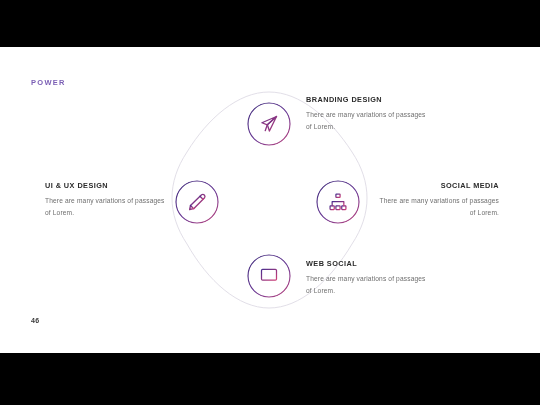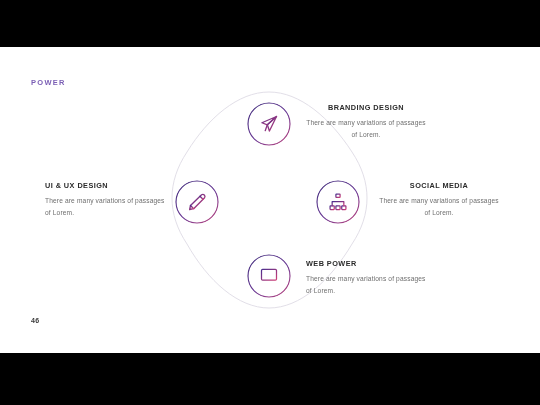--- a/index.html
+++ b/index.html
@@ -97,22 +97,22 @@
     line-height: 1.1;
   }
   .label-desc {
     font-size: 6.6px;
     color: #6e6e6e;
     line-height: 1.75;
     margin: 0;
     letter-spacing: .15px;
   }
 
-  #label-branding { left: 306px; top: 104px; width: 120px; text-align: center; }
-  #label-social   { left: 379px; top: 182px; width: 120px; text-align: center; }
+  #label-branding { left: 306px; top: 96px; width: 120px; text-align: left; }
+  #label-social   { left: 379px; top: 182px; width: 120px; text-align: right; }
   #label-web      { left: 306px; top: 260px; width: 120px; text-align: left; }
   #label-uiux     { left: 45px;  top: 182px; width: 120px; }
 </style>
 </head>
 <body>
 
 <div id="slide">
 
   <div class="bar" id="bar-top"></div>
   <div class="bar" id="bar-bottom"></div>
@@ -195,21 +195,21 @@
     <p class="label-title">BRANDING DESIGN</p>
     <p class="label-desc">There are many variations of passages of Lorem.</p>
   </div>
 
   <div class="label-block" id="label-social">
     <p class="label-title">SOCIAL MEDIA</p>
     <p class="label-desc">There are many variations of passages of Lorem.</p>
   </div>
 
   <div class="label-block" id="label-web">
-    <p class="label-title">WEB POWER</p>
+    <p class="label-title">WEB SOCIAL</p>
     <p class="label-desc">There are many variations of passages of Lorem.</p>
   </div>
 
   <div class="label-block" id="label-uiux">
     <p class="label-title">UI &amp; UX DESIGN</p>
     <p class="label-desc">There are many variations of passages of Lorem.</p>
   </div>
 
 </div>
 

